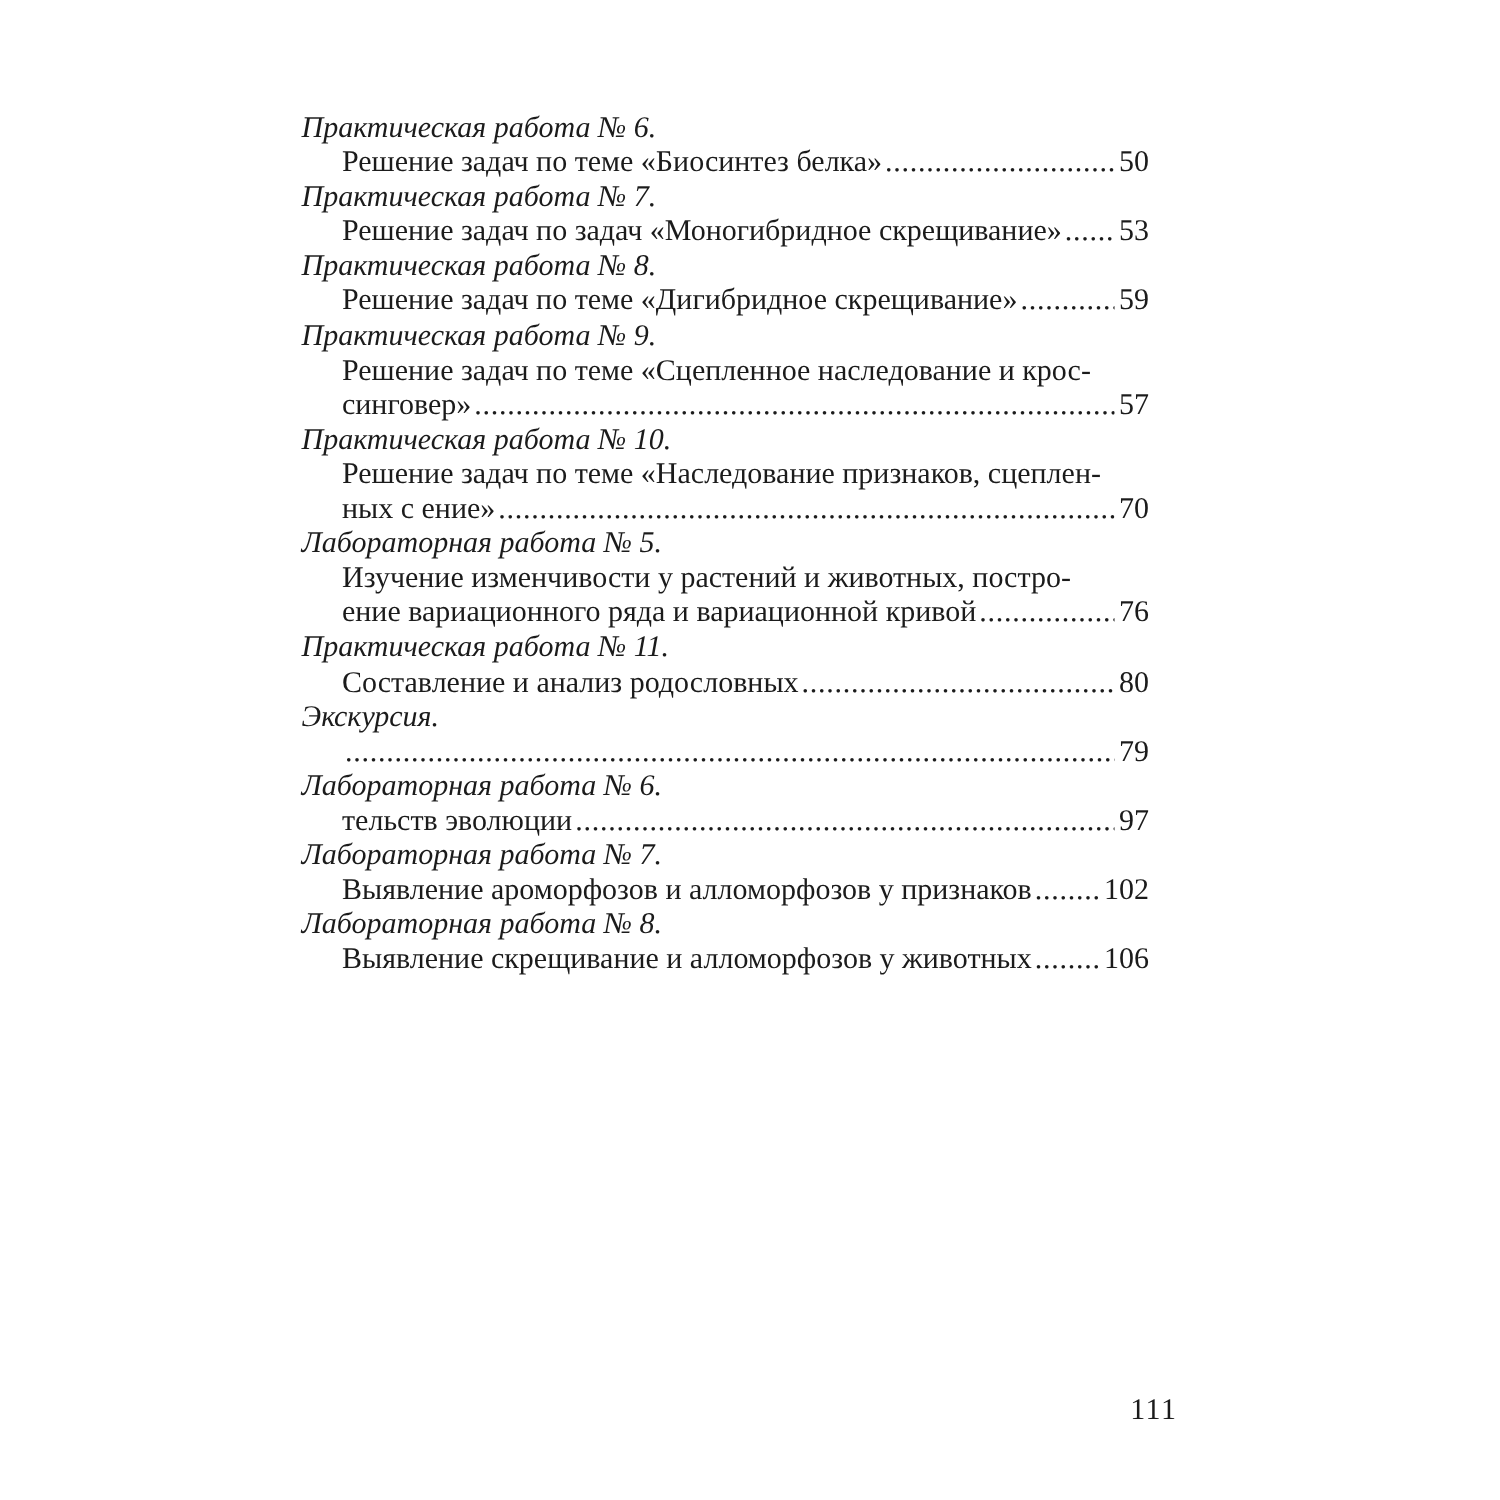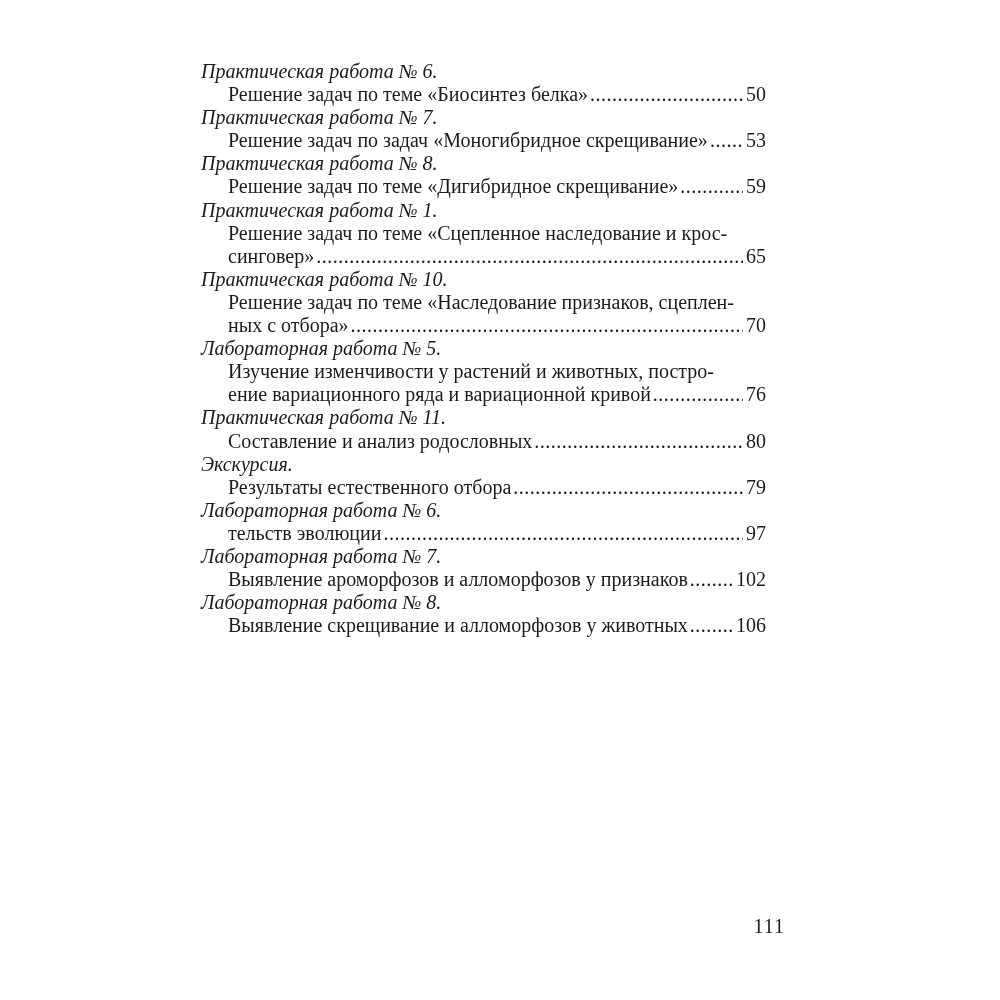--- a/index.html
+++ b/index.html
@@ -10,20 +10,21 @@
     background: #ffffff;
     overflow: hidden;
   }
   .sheet {
     position: relative;
     width: 1000px;
     height: 892px;
     background: #ffffff;
     font-family: "Liberation Serif", serif;
     color: #1b1b1b;
+    margin-top: 14px;
   }
   .toc {
     position: absolute;
     left: 201px;
     top: 60px;
     width: 565px;
     font-size: 20px;
     line-height: 23.1px;
   }
   .entry-heading {
@@ -90,33 +91,33 @@
       </div>
       <div>
         <div class="entry-heading">Практическая работа № 8.</div>
         <div class="body-line with-leader">
           <span class="line-text">Решение задач по теме «Дигибридное скрещивание»</span>
           <span class="leader"></span>
           <span class="page-num">59</span>
         </div>
       </div>
       <div>
-        <div class="entry-heading">Практическая работа № 1.</div>
+        <div class="entry-heading">Практическая работа № 9.</div>
         <div class="body-line"><span class="line-text">Решение задач по теме «Сцепленное наследование и крос-</span></div>
         <div class="body-line with-leader">
           <span class="line-text">синговер»</span>
           <span class="leader"></span>
-          <span class="page-num">65</span>
+          <span class="page-num">57</span>
         </div>
       </div>
       <div>
         <div class="entry-heading">Практическая работа № 10.</div>
         <div class="body-line"><span class="line-text">Решение задач по теме «Наследование признаков, сцеплен-</span></div>
         <div class="body-line with-leader">
-          <span class="line-text">ных с отбора»</span>
+          <span class="line-text">ных с ение»</span>
           <span class="leader"></span>
           <span class="page-num">70</span>
         </div>
       </div>
       <div>
         <div class="entry-heading">Лабораторная работа № 5.</div>
         <div class="body-line"><span class="line-text">Изучение изменчивости у растений и животных, постро-</span></div>
         <div class="body-line with-leader">
           <span class="line-text">ение вариационного ряда и вариационной кривой</span>
           <span class="leader"></span>
@@ -127,21 +128,20 @@
         <div class="entry-heading">Практическая работа № 11.</div>
         <div class="body-line with-leader">
           <span class="line-text">Составление и анализ родословных</span>
           <span class="leader"></span>
           <span class="page-num">80</span>
         </div>
       </div>
       <div>
         <div class="entry-heading">Экскурсия.</div>
         <div class="body-line with-leader">
-          <span class="line-text">Результаты естественного отбора</span>
           <span class="leader"></span>
           <span class="page-num">79</span>
         </div>
       </div>
       <div>
         <div class="entry-heading">Лабораторная работа № 6.</div>
         <div class="body-line with-leader">
           <span class="line-text">тельств эволюции</span>
           <span class="leader"></span>
           <span class="page-num">97</span>

